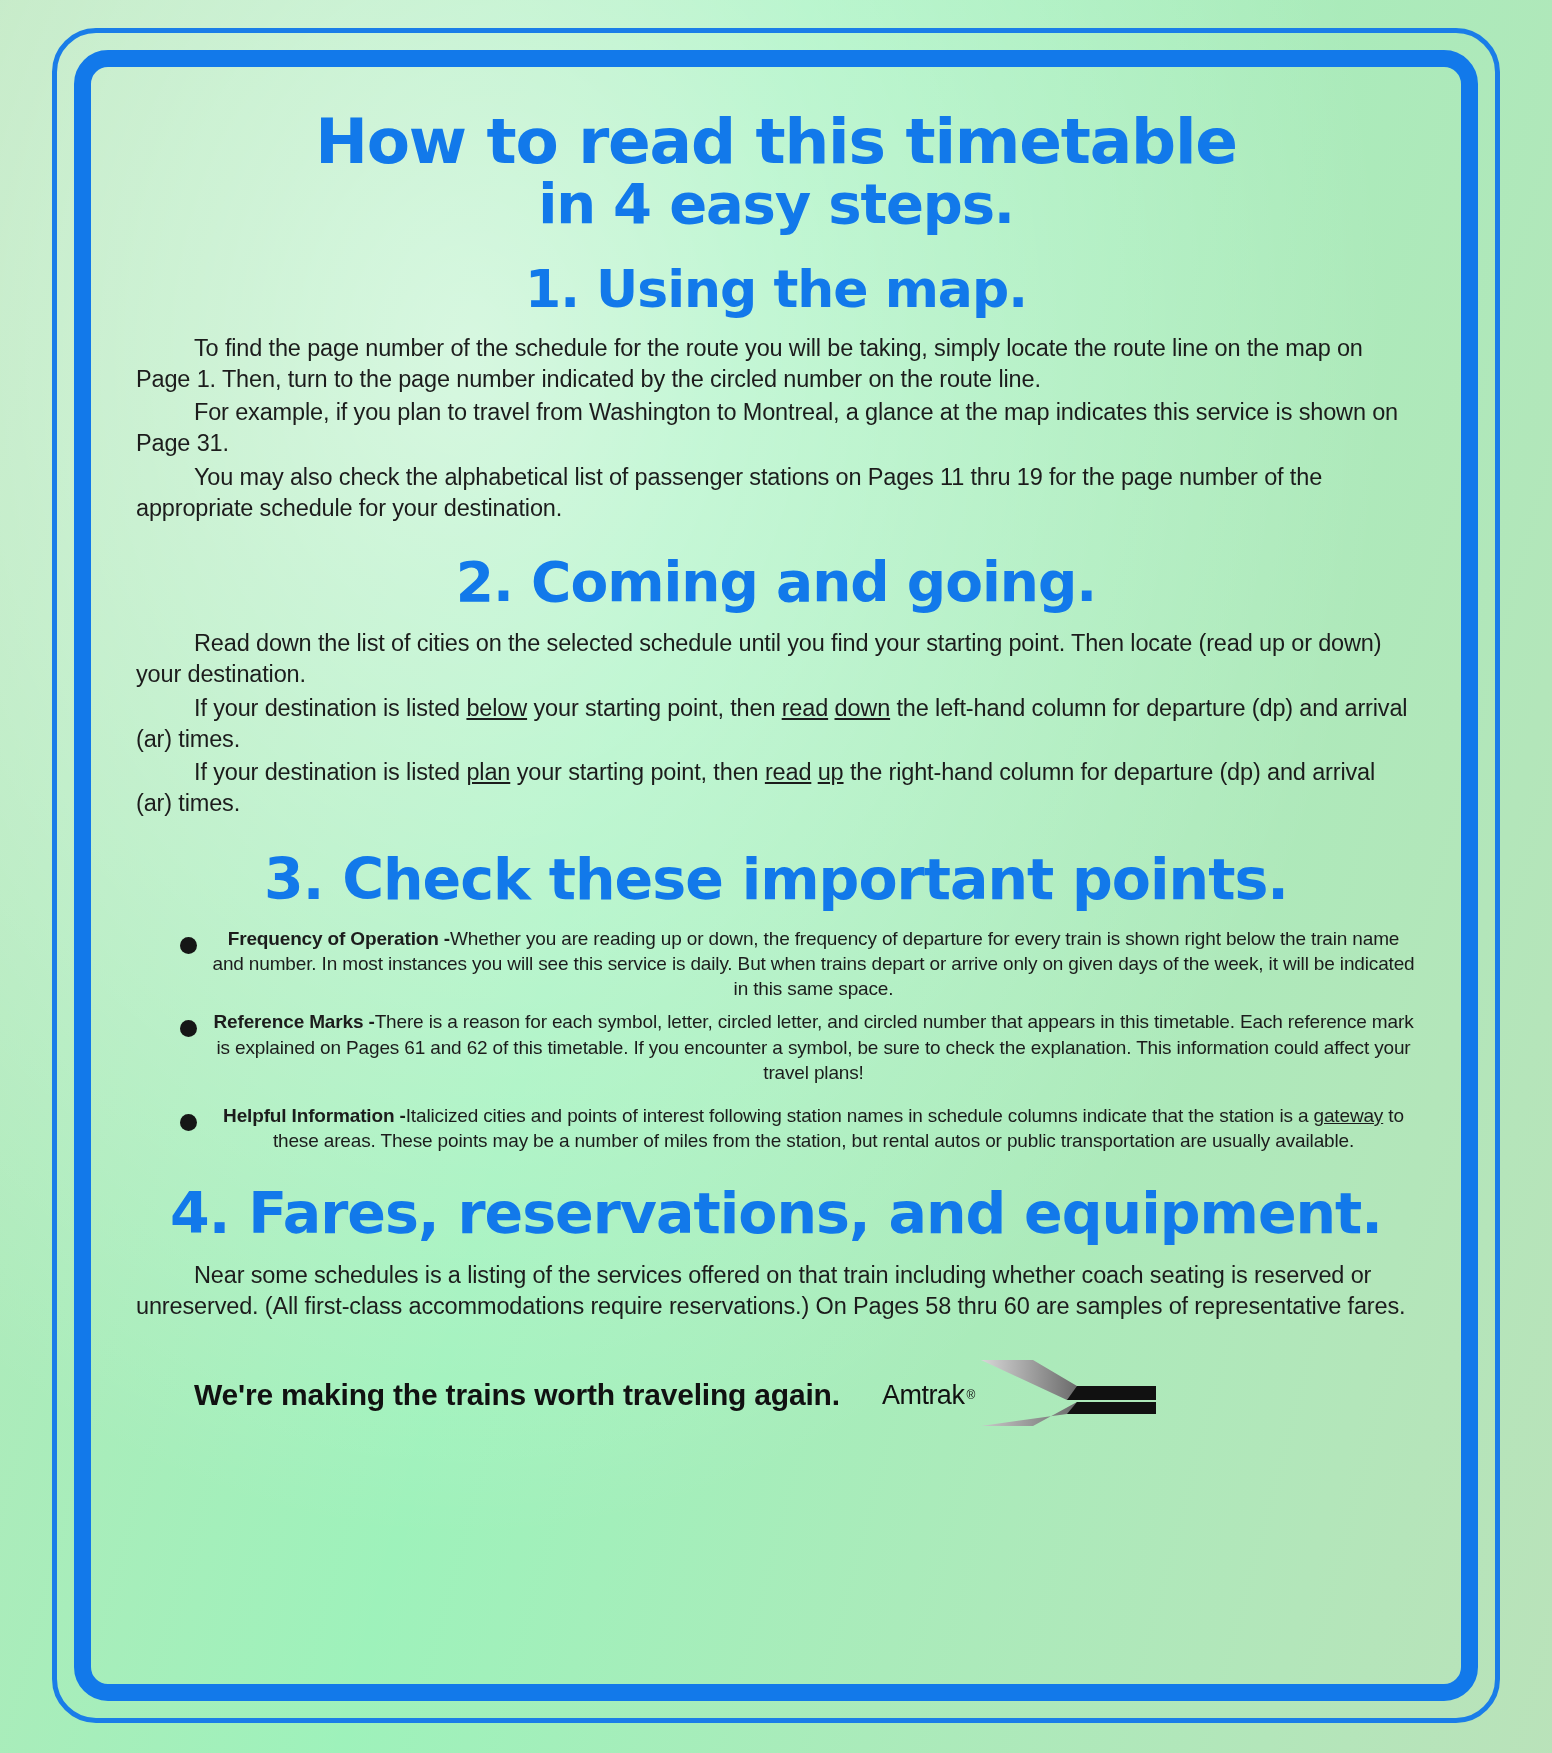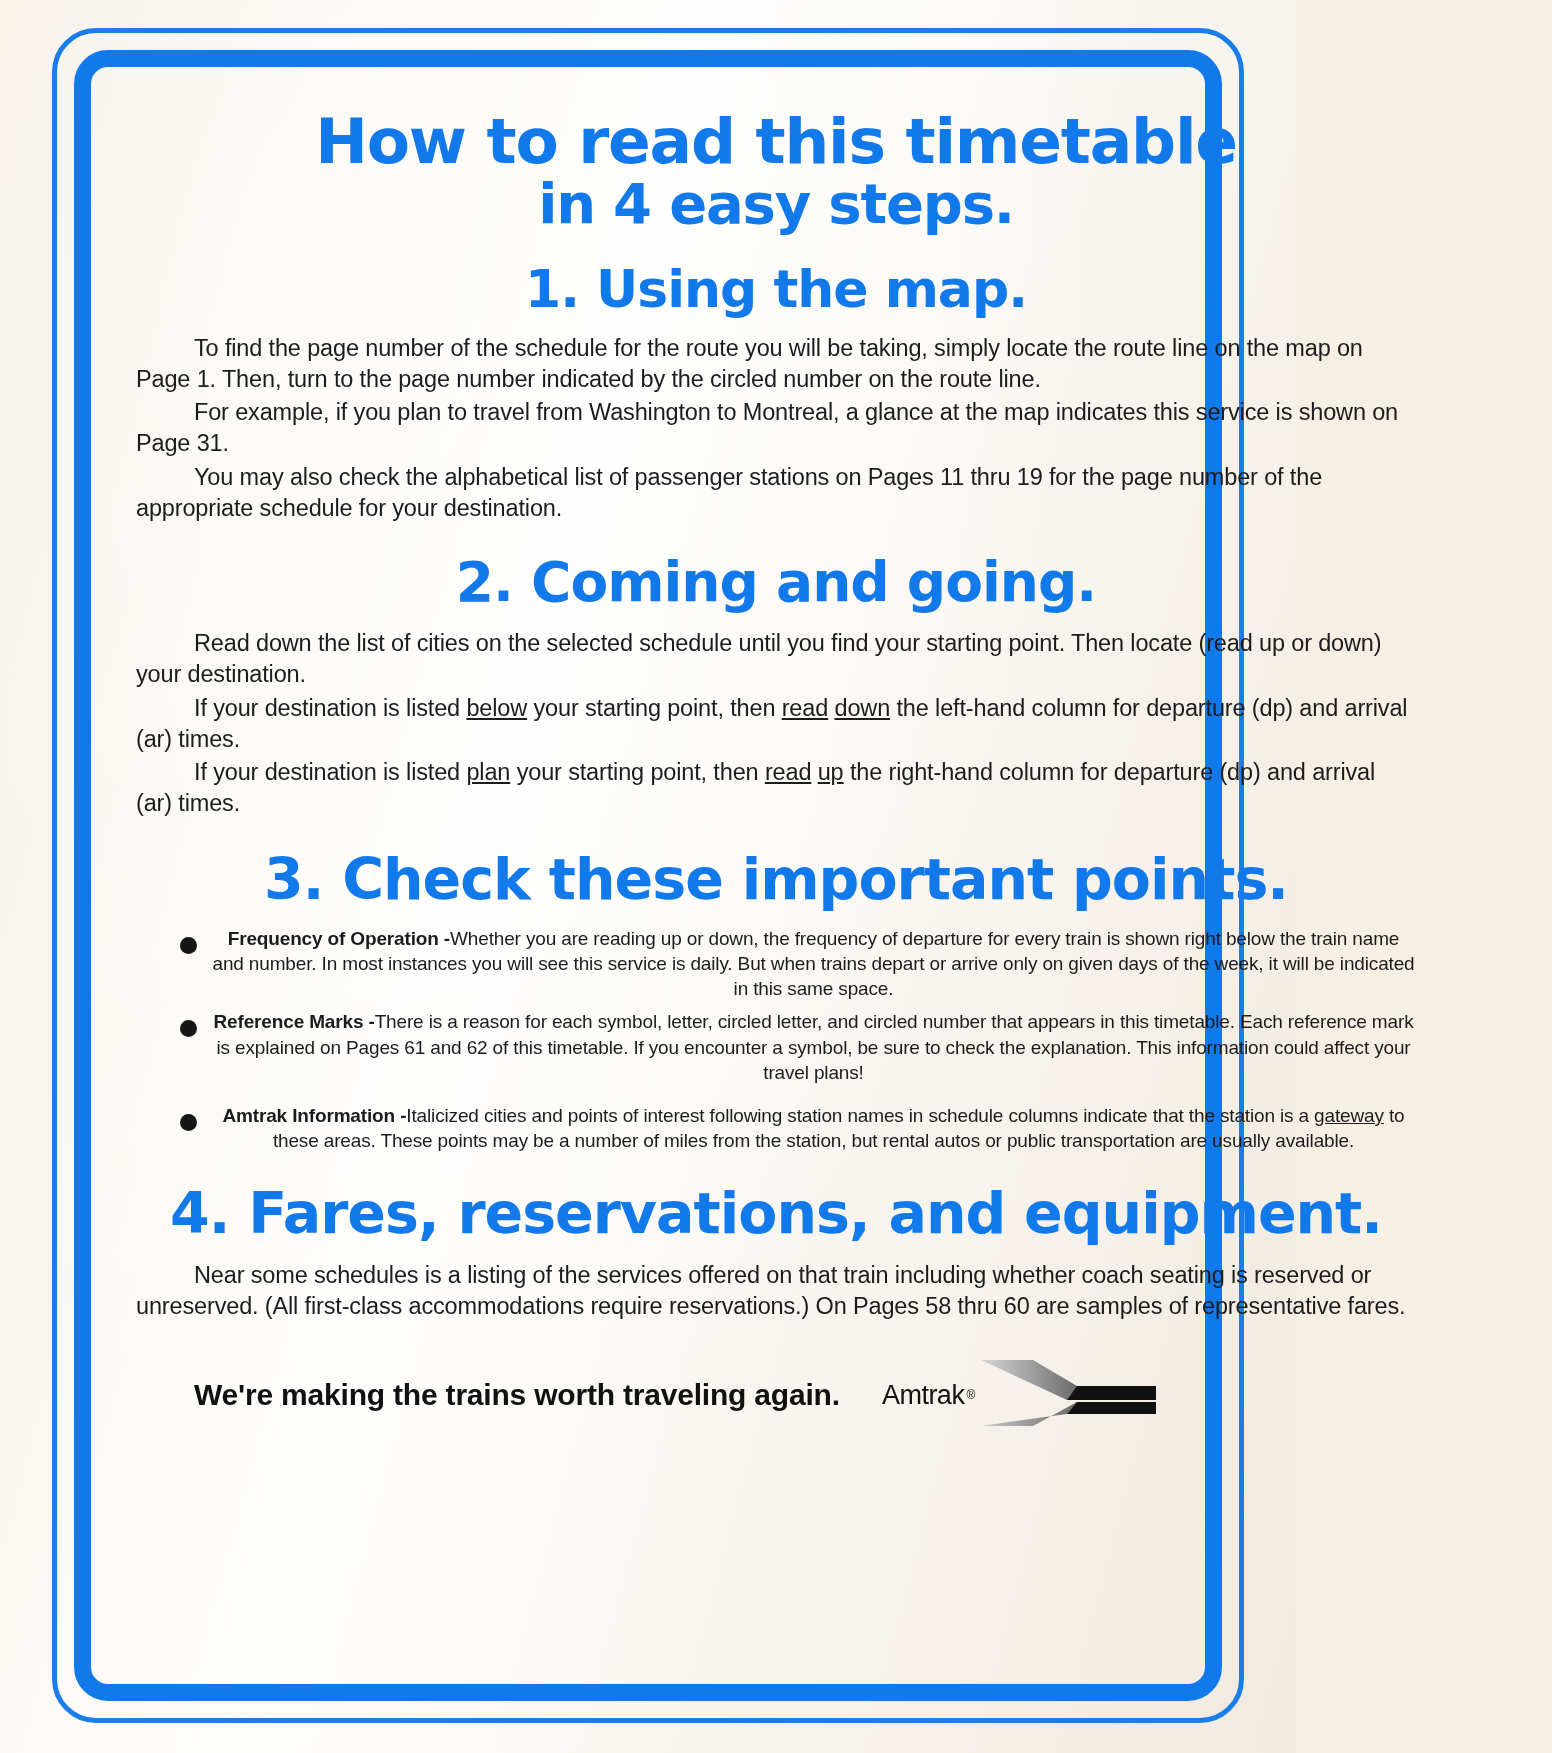--- a/index.html
+++ b/index.html
@@ -8,23 +8,23 @@
   }
   body {
     width: 1552px;
     height: 1753px;
     background: #f6efe4;
     font-family: "Liberation Sans", sans-serif;
     overflow: hidden;
   }
   .page {
     position: relative;
-    width: 1296px;
+    width: 1552px;
     height: 1753px;
-    background: #ffffff;
+    background: #86efac;
     box-sizing: border-box;
   }
   
   .page:before {
     content: "";
     position: absolute;
     inset: 0;
     background:
       radial-gradient(ellipse at 30% 20%, rgba(255,255,255,0.55), rgba(255,255,255,0) 60%),
       linear-gradient(105deg, rgba(233,221,201,0.5), rgba(255,252,246,0.2) 40%, rgba(228,216,197,0.55));
@@ -195,21 +195,21 @@
 
     <div class="bullet-row">
       <span class="dot"></span>
       <span class="btext"><b>Reference Marks -</b><span>There is a reason for each symbol, letter, circled letter, and circled number that appears in this timetable. Each reference mark is explained on Pages 61 and 62 of this timetable. If you encounter a symbol, be sure to check the explanation. This information could affect your travel plans!</span></span>
     </div>
 
     <div class="section-3-gap"></div>
 
     <div class="bullet-row">
       <span class="dot"></span>
-      <span class="btext"><b>Amtrak Information -</b><span>Italicized cities and points of interest following station names in schedule columns indicate that the station is a <span class="u">gateway</span> to these areas. These points may be a number of miles from the station, but rental autos or public transportation are usually available.</span></span>
+      <span class="btext"><b>Helpful Information -</b><span>Italicized cities and points of interest following station names in schedule columns indicate that the station is a <span class="u">gateway</span> to these areas. These points may be a number of miles from the station, but rental autos or public transportation are usually available.</span></span>
     </div>
 
     <h2 class="step widest">4. Fares, reservations, and equipment.</h2>
     <p class="body">Near some schedules is a listing of the services offered on that train including whether coach seating is reserved or unreserved. (All first-class accommodations require reservations.) On Pages 58 thru 60 are samples of representative fares.</p>
 
     <div class="footer">
       <span class="tagline">We're making the trains worth traveling again.</span>
       <span class="amtrak-logo">
         <span class="amtrak-word">Amtrak</span>
         <span class="amtrak-reg">®</span>

